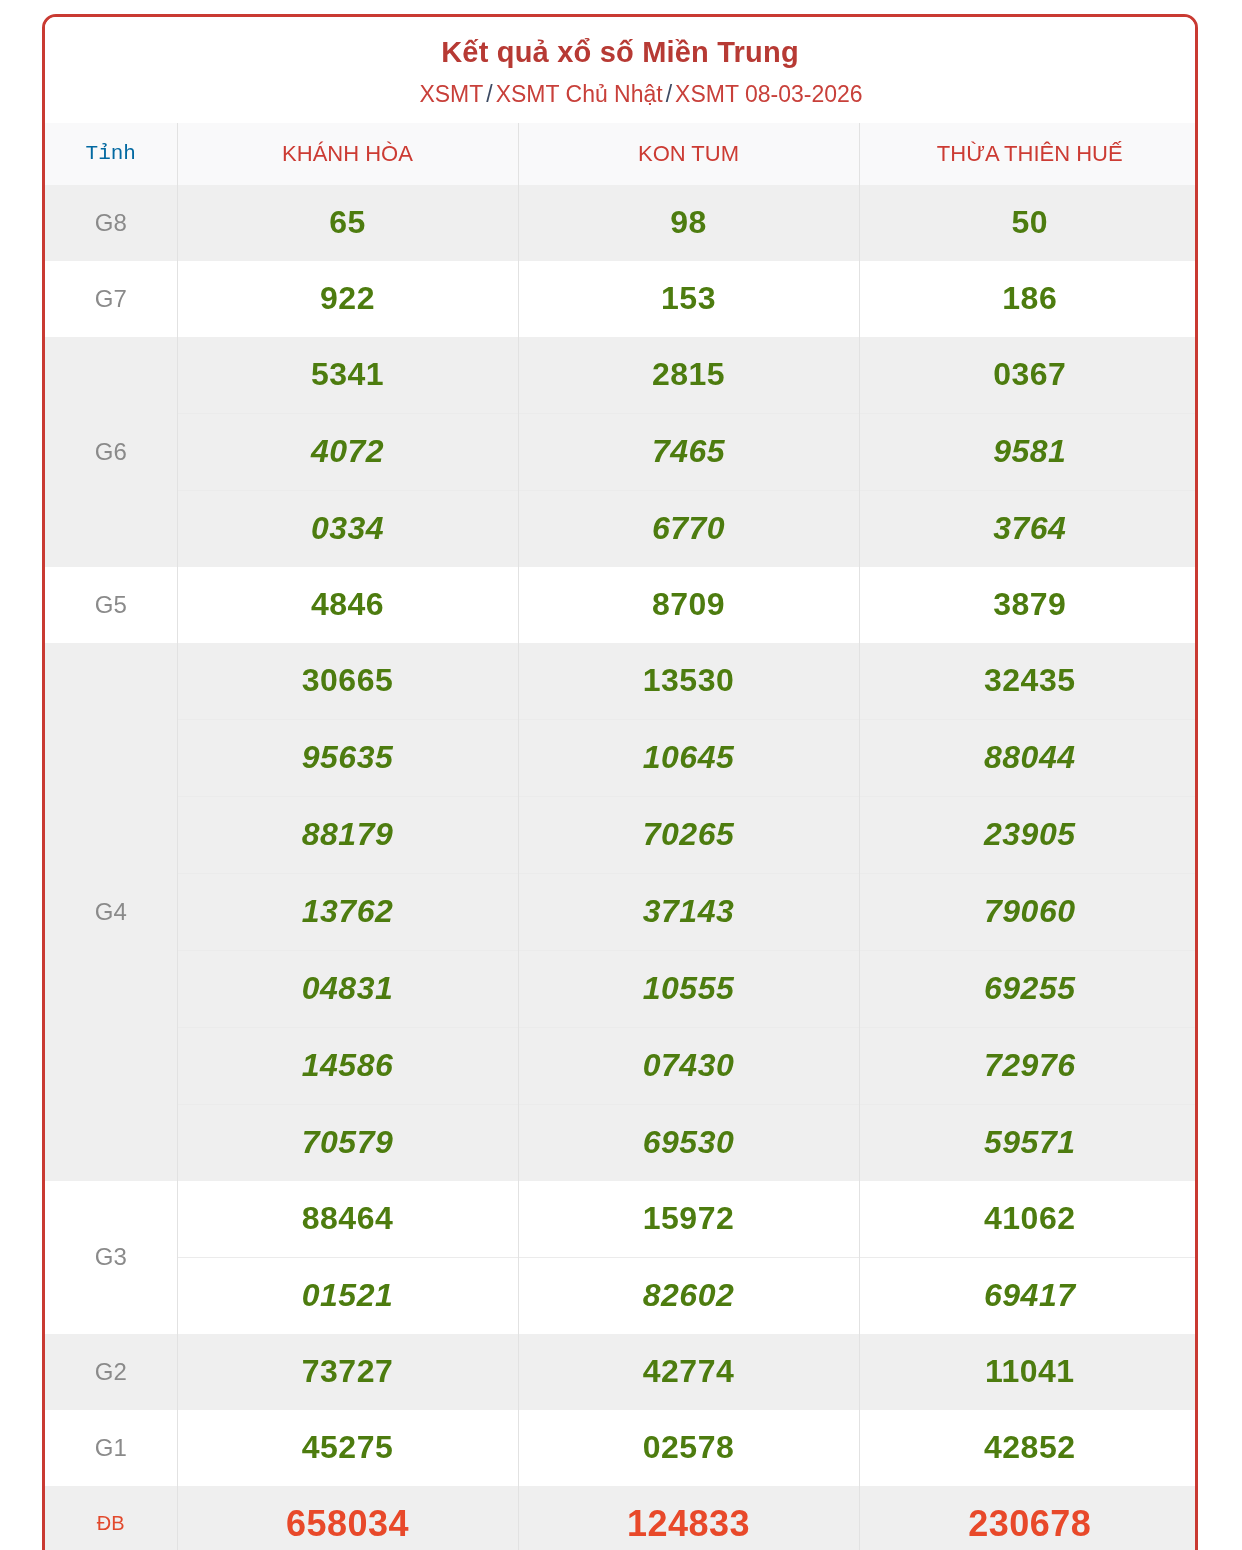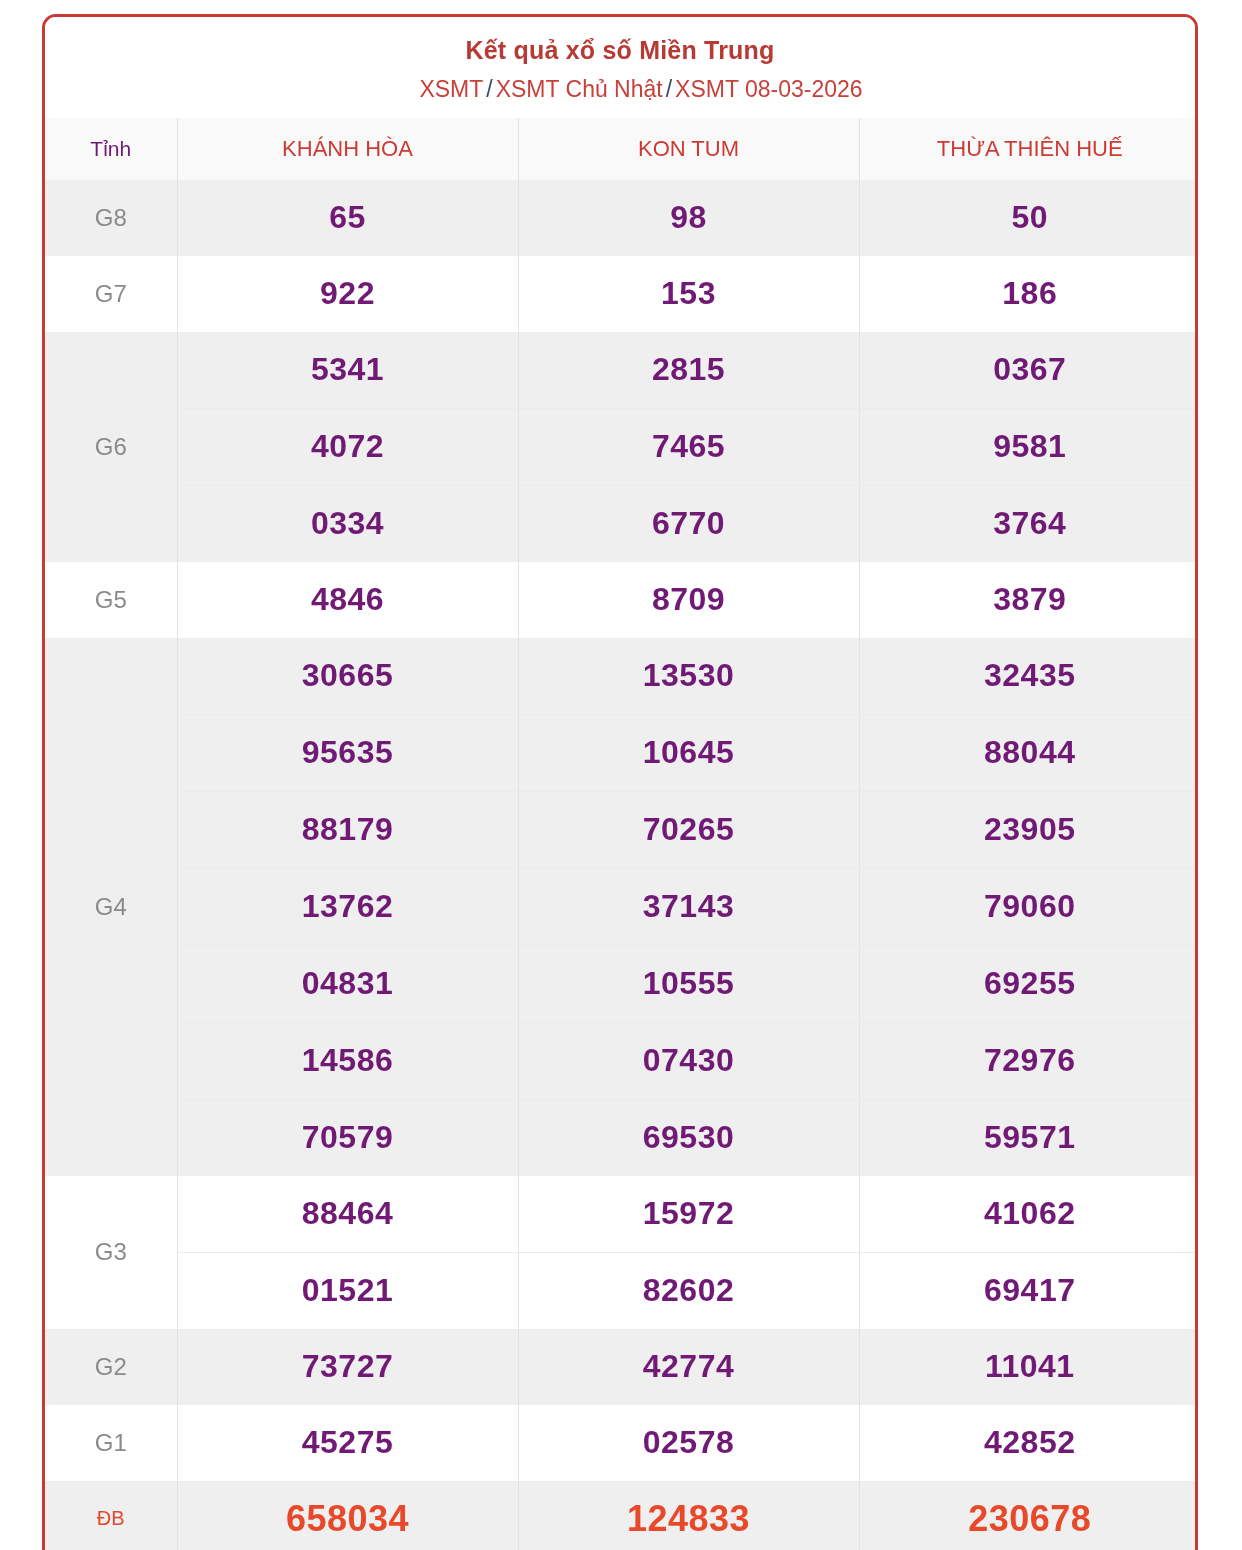--- a/index.html
+++ b/index.html
@@ -27,21 +27,21 @@
     background: #ffffff;
     overflow: hidden;
   }
 
   .header-block {
     padding: 18px 0 14px 0;
     text-align: center;
     background: #ffffff;
   }
   .kq-title {
-    font-size: 25px;
+    font-size: 29px;
     font-weight: bold;
     color: #b73a34;
     letter-spacing: 0.2px;
     line-height: 1.2;
     margin: 0 0 10px 0;
   }
   .breadcrumb {
     font-size: 23px;
     color: #c8403a;
     line-height: 1.25;
@@ -75,57 +75,58 @@
   table.results td.label-cell {
     border-left: none;
   }
 
   thead tr {
     background: #f9f9fa;
   }
   th.head-label {
     font-size: 21px;
     font-weight: normal;
-    color: #701a75;
+    color: #0369a1;
     height: 62px;
+    font-family: Liberation Mono, monospace;
   }
   th.head-prov {
     font-size: 22px;
     font-weight: normal;
     color: #cc3b33;
     height: 62px;
   }
 
   tbody tr.band-shade > td { background: #efefef; }
   tbody tr.band-plain > td { background: #ffffff; }
 
   td.label-cell {
     font-size: 24px;
     color: #8a8a8a;
     font-weight: normal;
   }
   td.num-cell {
     font-size: 32px;
     font-weight: bold;
-    color: #701a75;
+    color: #4d7c0f;
     letter-spacing: 0.5px;
     height: 76px;
   }
   td.num-cell.single-row { height: 76px; }
 
   tr.db-row td.label-cell {
     color: #e2492c;
     font-size: 20px;
   }
   tr.db-row td.num-cell {
     color: #e8492a;
     font-size: 36px;
   }
 
-  .sub-sep { border-top: 1px solid #ebebeb; }
+  .sub-sep { border-top: 1px solid #ebebeb; font-style: italic; }
 </style>
 </head>
 <body>
 
 <div class="frame">
 
   <div class="header-block">
     <div class="kq-title">Kết quả xổ số Miền Trung</div>
     <div class="breadcrumb">
       <span class="crumb">XSMT</span><span class="sep">/</span><span class="crumb">XSMT Chủ Nhật</span><span class="sep">/</span><span class="crumb">XSMT 08-03-2026</span>

